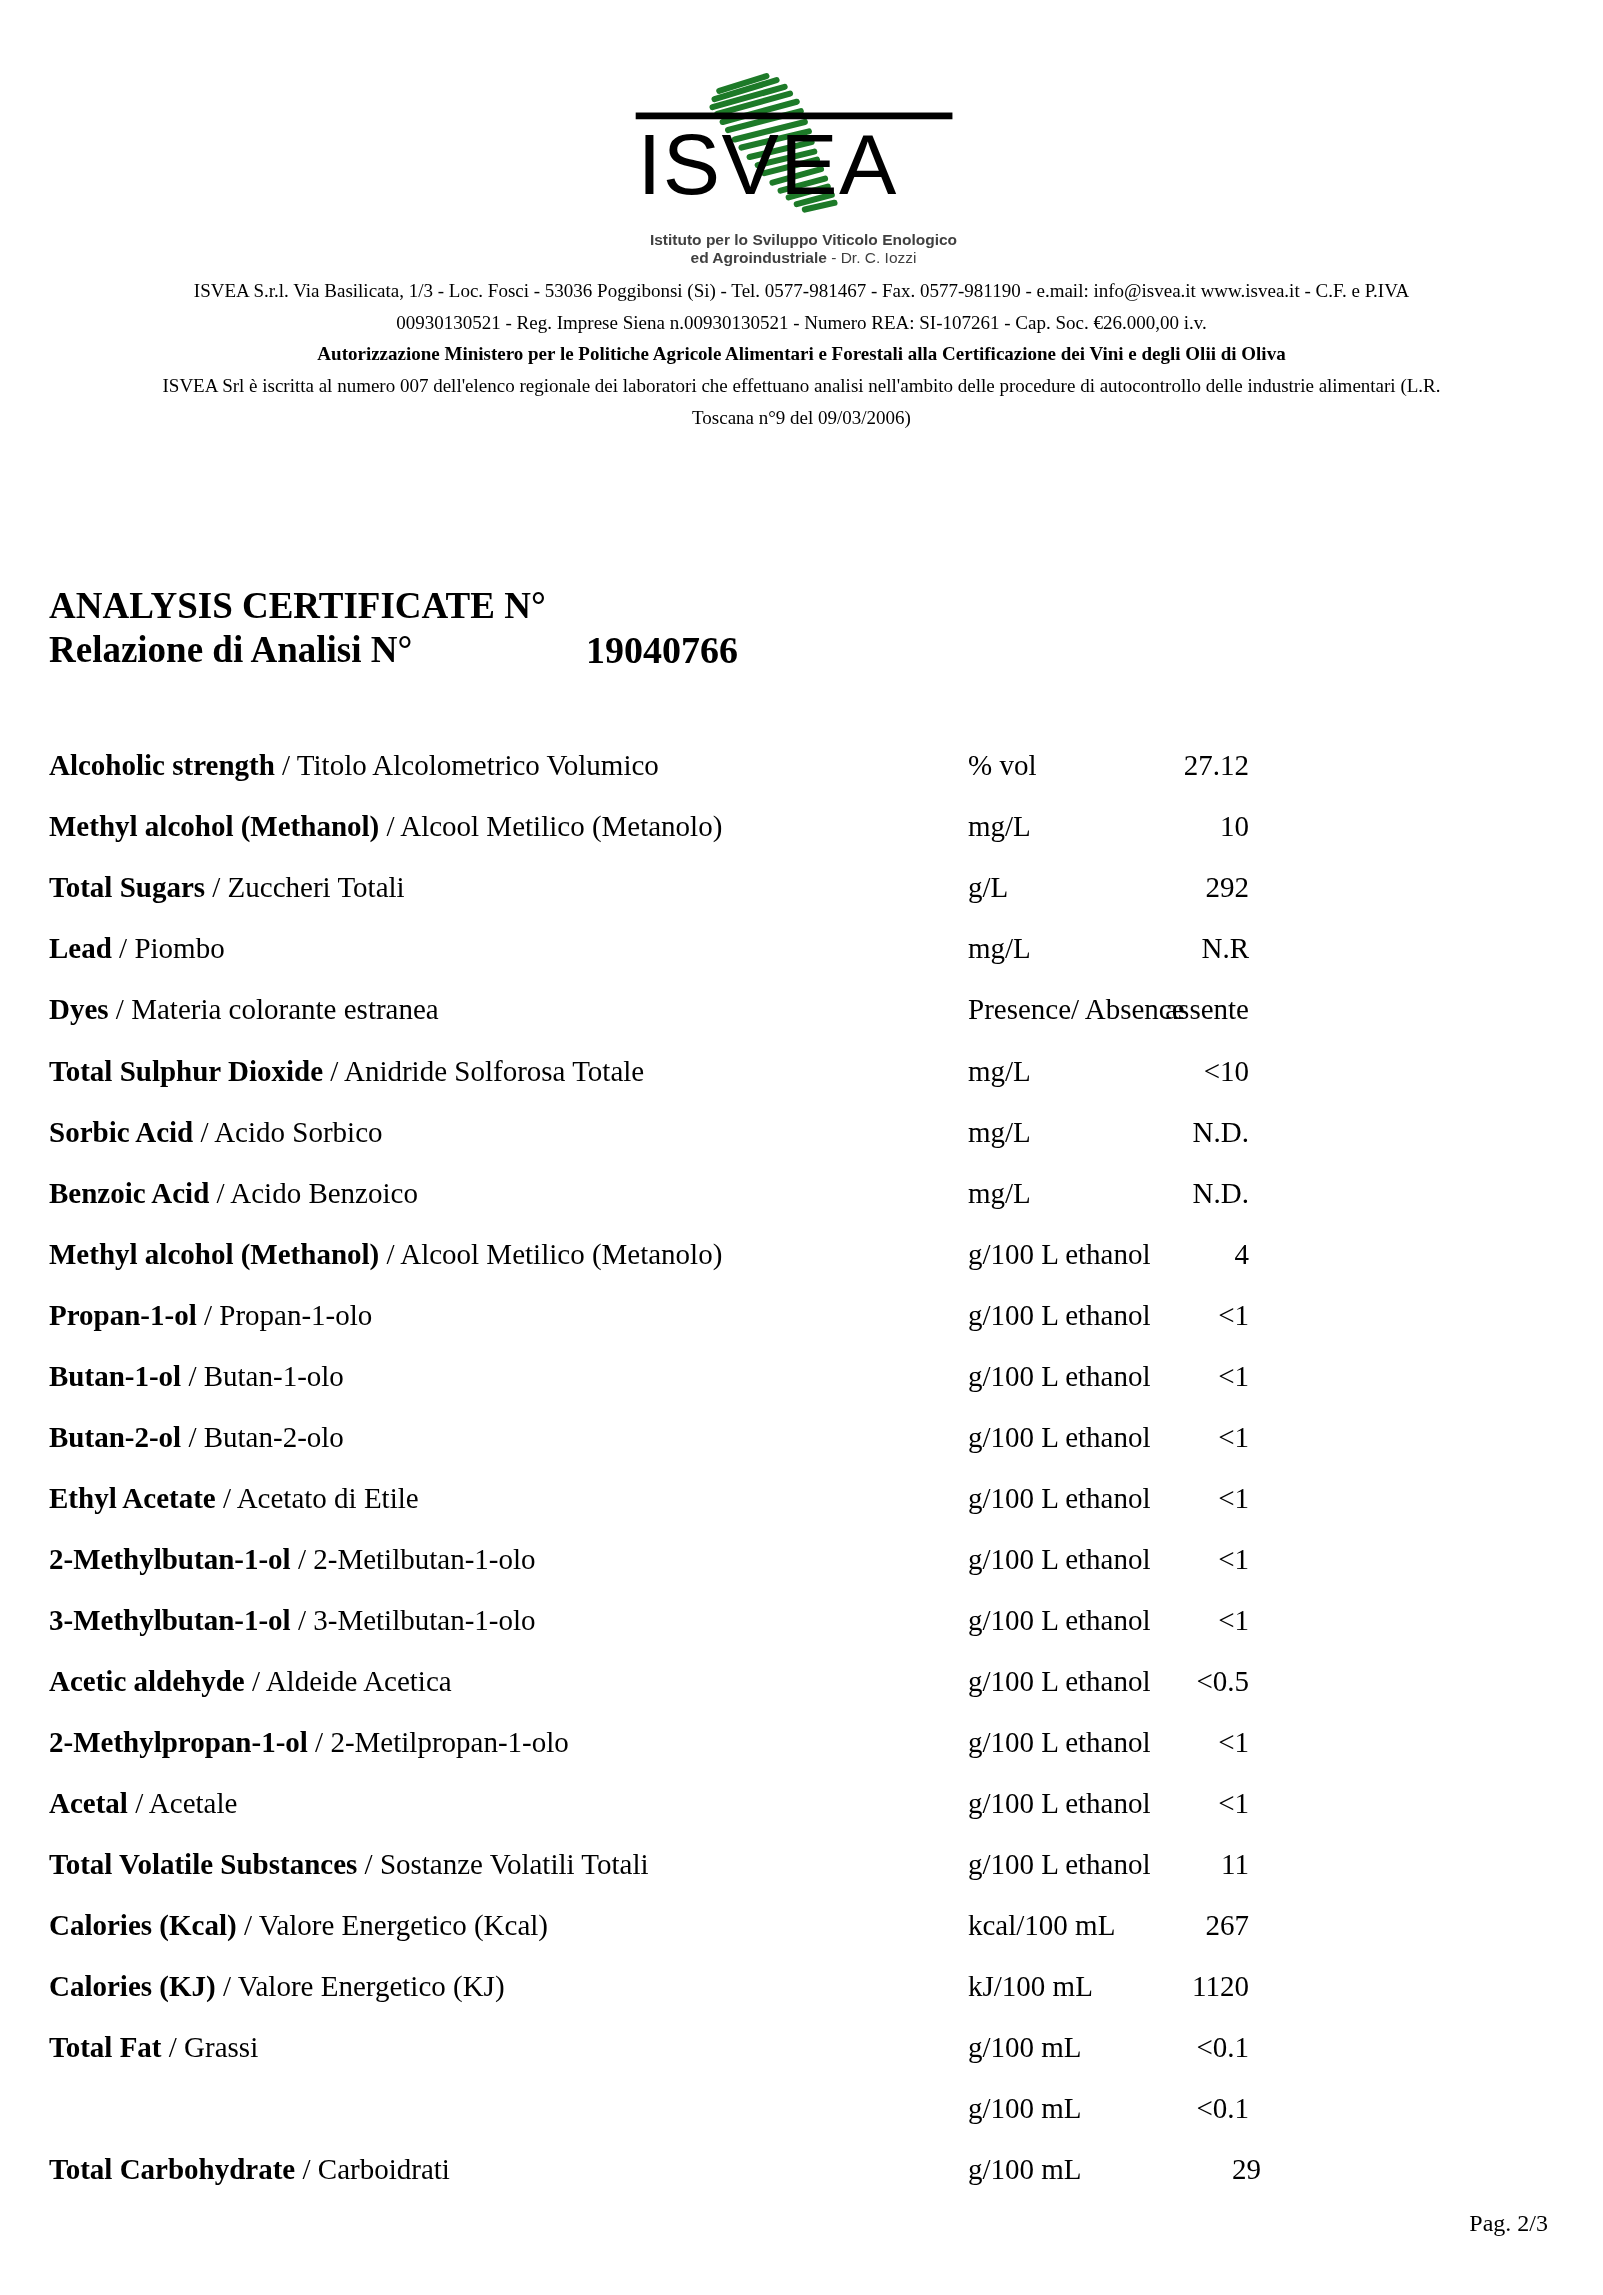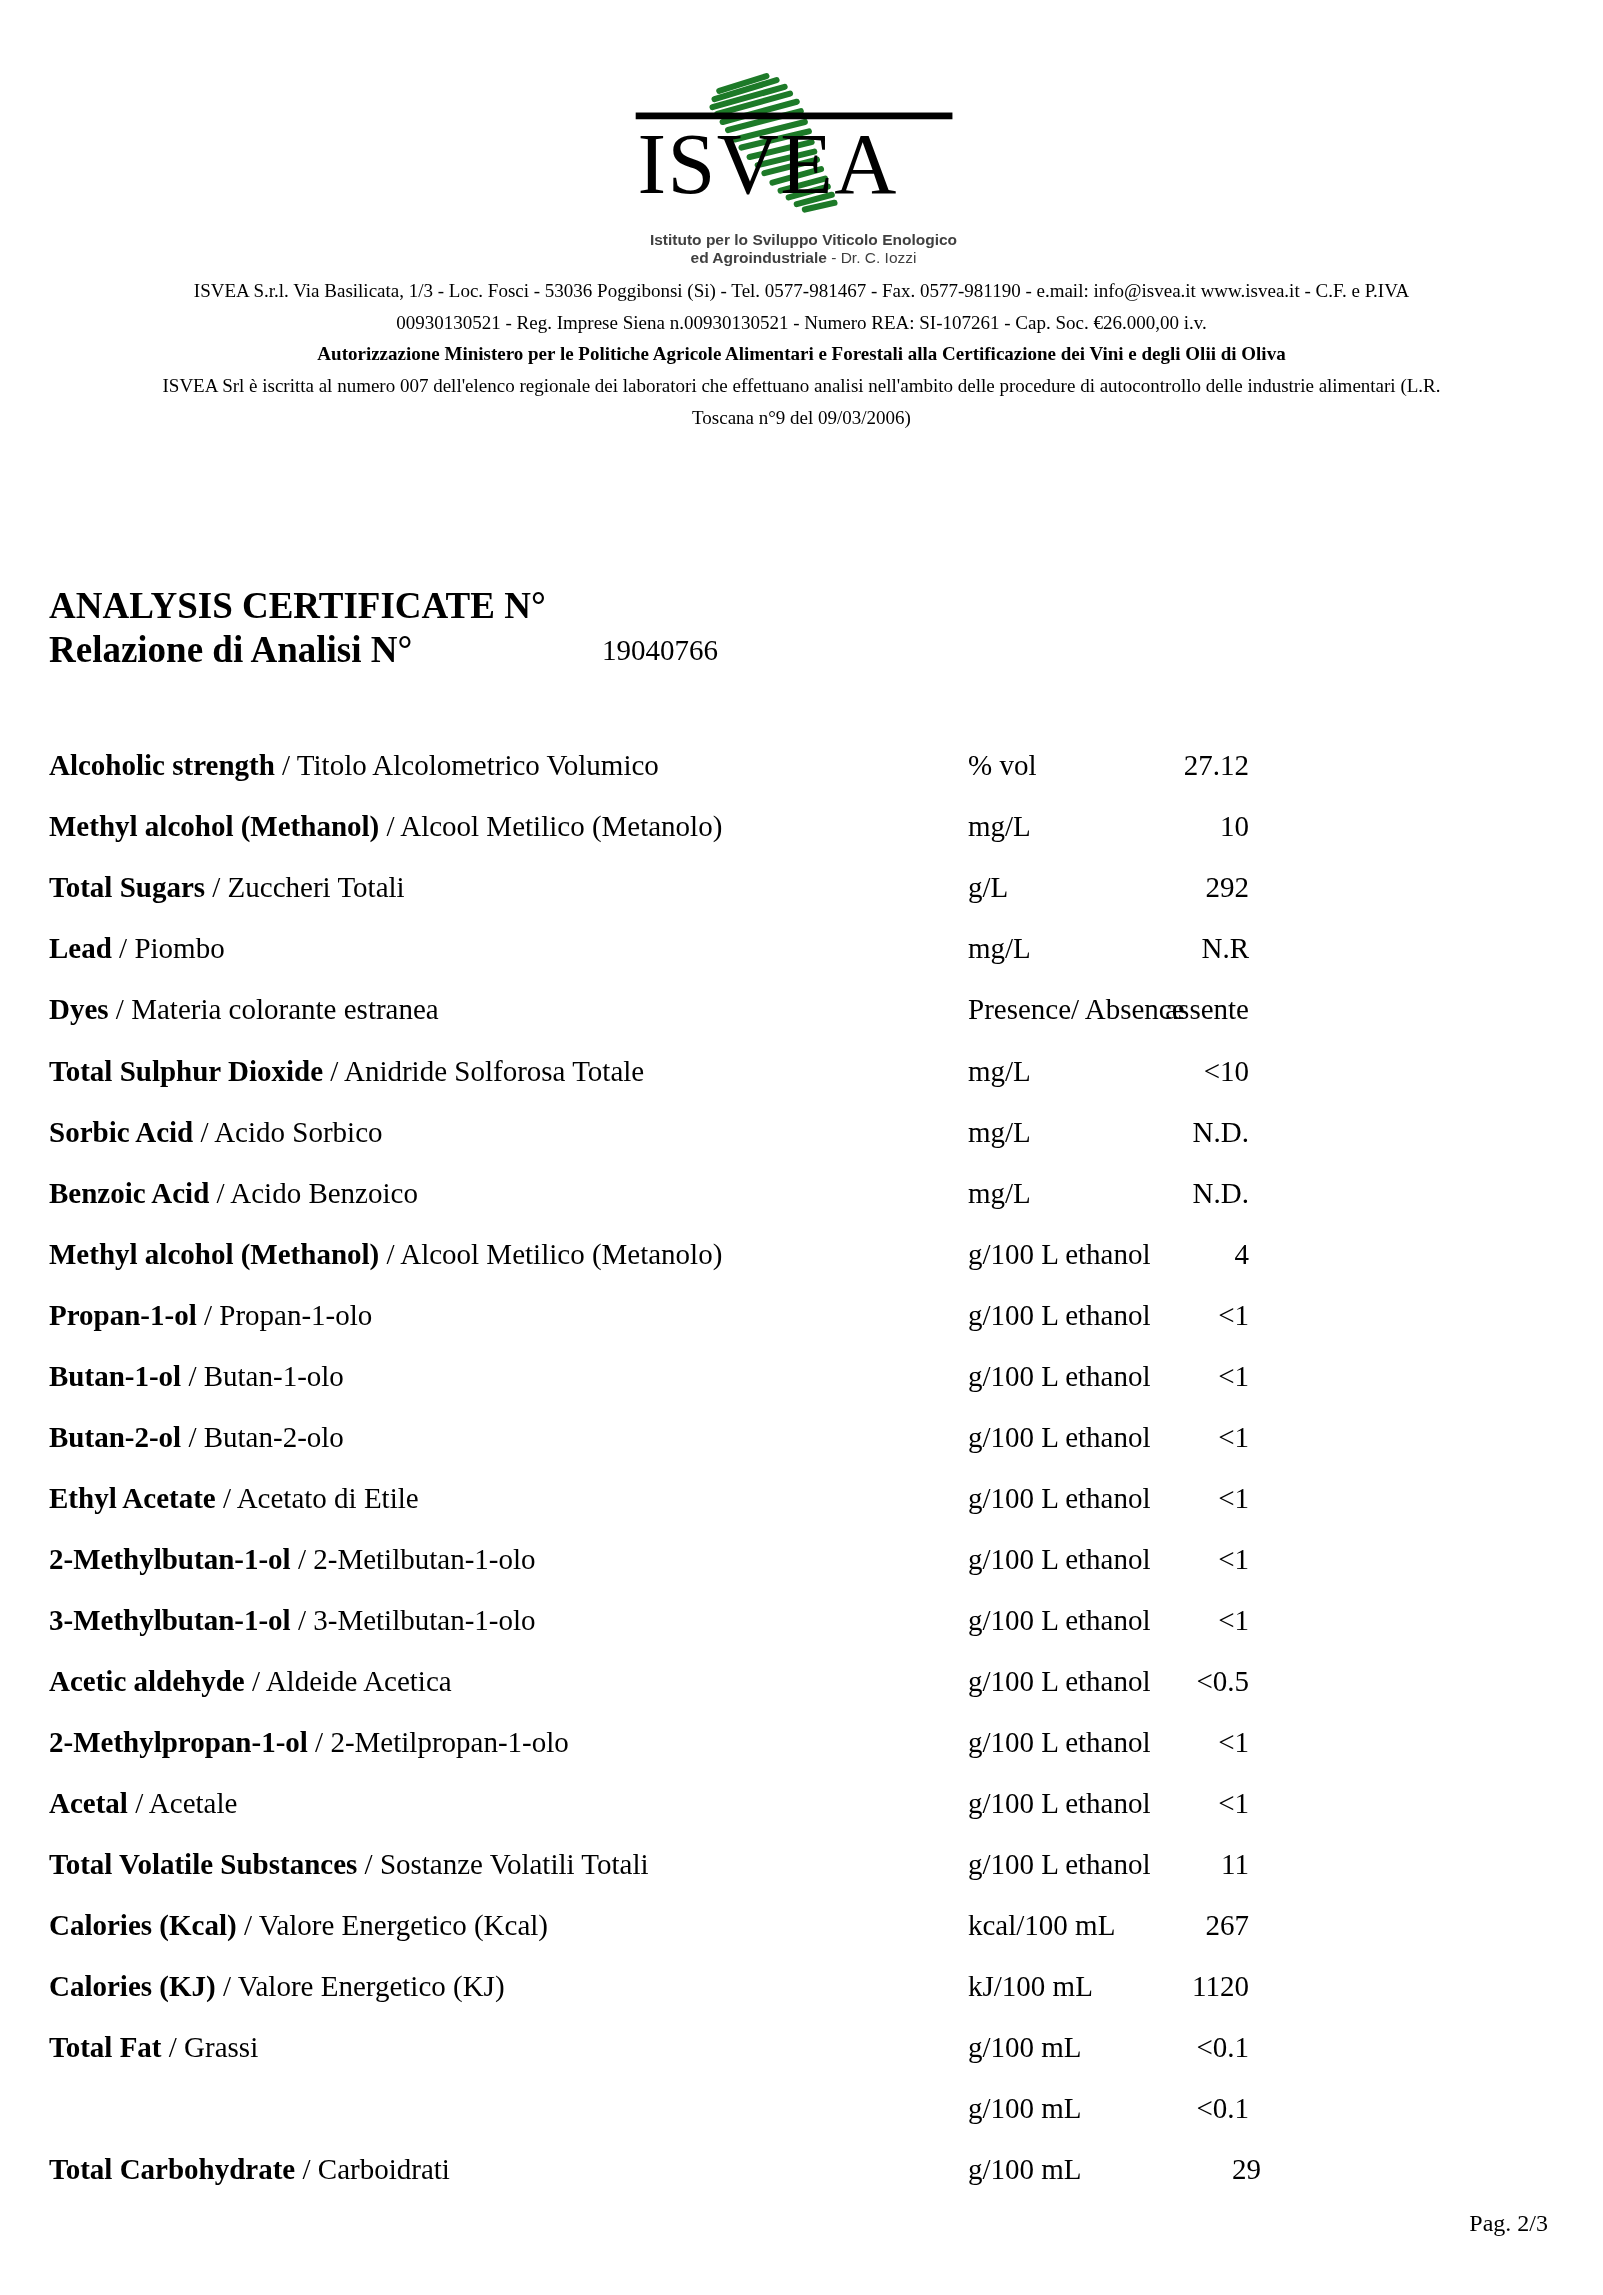--- a/index.html
+++ b/index.html
@@ -1,29 +1,29 @@
 <!DOCTYPE html>
 <html style="font-size:10.8px"><head>
   <meta charset="utf-8">
   <style>
     html, body { margin: 0; padding: 0; background: #ffffff; }
     body { width: 1603px; height: 2295px; position: relative; overflow: hidden;
       font-family: "Liberation Serif", "DejaVu Serif", serif; color: #000; }
     
     .logo { position: absolute; left: 628px; top: 64px; width: 351px; height: 203px; }
     .logo svg { position: absolute; left: 0; top: 0; }
-    .logo-letters { font-family: Liberation Serif, serif; font-size: 86px; line-height: 1; letter-spacing: 1.4px; position: absolute; top: 49px; }
+    .logo-letters { font-family: Liberation Sans, sans-serif; font-size: 86px; line-height: 1; letter-spacing: 1.4px; position: absolute; top: 49px; }
     .logo-sub { position: absolute; left: 0; width: 351px; text-align: center; font-family: "Liberation Sans", "DejaVu Sans", sans-serif; font-weight: bold; color: #404040; font-size: 15.5px; line-height: 19px; }
     .logo-sub .light { font-weight: normal; }
     
     .hdr-line { position: absolute; left: 0; width: 1603px; text-align: center; font-size: 19px; line-height: 23px; white-space: nowrap; }
     .hdr-line.bold { font-weight: bold; }
     
     .title { position: absolute; left: 49px; font-size: 37px; font-weight: bold; line-height: 34px; white-space: nowrap; }
-    .cert-no { position: absolute; left: 602px; font-size: 29px; font-weight: normal; line-height: 34px; }
+    .cert-no { position: absolute; left: 586px; font-size: 38px; font-weight: bold; line-height: 34px; }
     
     .row { position: absolute; left: 0; width: 1312px; height: 41px; font-size: 29px; line-height: 41px; white-space: nowrap; }
     .row .param { position: absolute; left: 49px; }
     .row .param .en { font-weight: bold; }
     .row .unit { position: absolute; left: 968px; }
     .row .val { position: absolute; right: 63px; text-align: right; }
     .page-num { position: absolute; right: 55px; top: 2208px; font-size: 24px; line-height: 30px; }
   </style>
 </head>
 <body>

